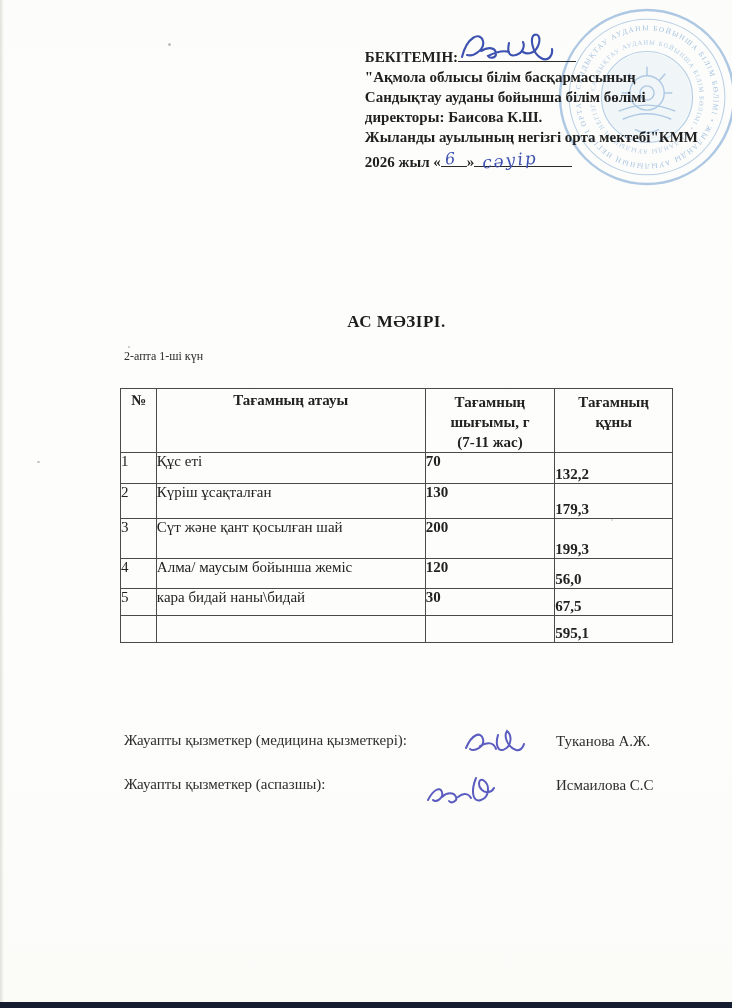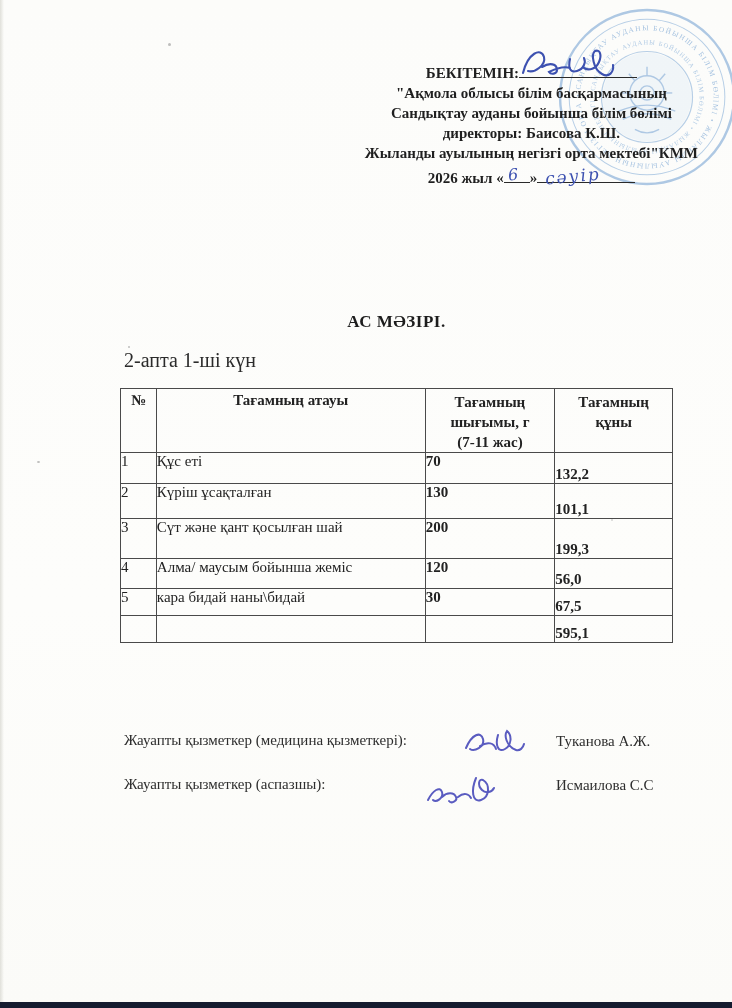--- a/index.html
+++ b/index.html
@@ -17,22 +17,22 @@
   .page-left-edge{
     position:absolute;left:0;top:0;width:4px;height:100%;
     background:linear-gradient(90deg,#e0e0da, rgba(255,255,255,0));
   }
   .bottom-strip{
     position:absolute;left:0;bottom:0;width:100%;height:6px;
     background:#151c2f;
   }
   
   .approval{
-    position:absolute;top:63px;right:34px;
-    text-align:center;
+    position:absolute;top:47px;right:34px;
+    text-align:left;
     font-weight:bold;font-size:15px;line-height:20px;
     color:#1f1f1f;
   }
   .approval .line{white-space:nowrap;}
   .uline{
     display:inline-block;border-bottom:1.4px solid #2a2a2a;
     height:14px;vertical-align:baseline;position:relative;
   }
   .u-sig{width:118px;}
   .u-day{width:26px;}
@@ -47,21 +47,21 @@
   .hand-month{font-size:17px;letter-spacing:2px;left:8px;bottom:-2px;}
   .sig-director{position:absolute;left:-4px;bottom:-6px;width:112px;height:40px;}
   
   .doc-title{
     position:absolute;top:312px;left:120px;width:553px;
     text-align:center;font-weight:bold;font-size:17px;color:#1d1d1d;
     letter-spacing:.5px;
   }
   .doc-subtitle{
     position:absolute;top:349px;left:124px;
-    font-size:20px;color:#2b2b2b;
+    font-size:12px;color:#2b2b2b;
   }
   
   table.menu{
     position:absolute;left:120px;top:388px;
     width:553px;border-collapse:collapse;
     color:#222;
   }
   table.menu td, table.menu th{
     border:1px solid #4a4a4a;
     padding:0;
@@ -170,21 +170,21 @@
     <tr class="r1">
       <td class="no">1</td>
       <td class="name">Құс еті</td>
       <td class="out">70</td>
       <td class="cost">132,2</td>
     </tr>
     <tr class="r2">
       <td class="no">2</td>
       <td class="name">Күріш ұсақталған</td>
       <td class="out">130</td>
-      <td class="cost">101,1</td>
+      <td class="cost">179,3</td>
     </tr>
     <tr class="r3">
       <td class="no">3</td>
       <td class="name">Сүт және қант қосылған шай</td>
       <td class="out">200</td>
       <td class="cost">199,3</td>
     </tr>
     <tr class="r4">
       <td class="no">4</td>
       <td class="name">Алма/ маусым бойынша жеміс</td>

